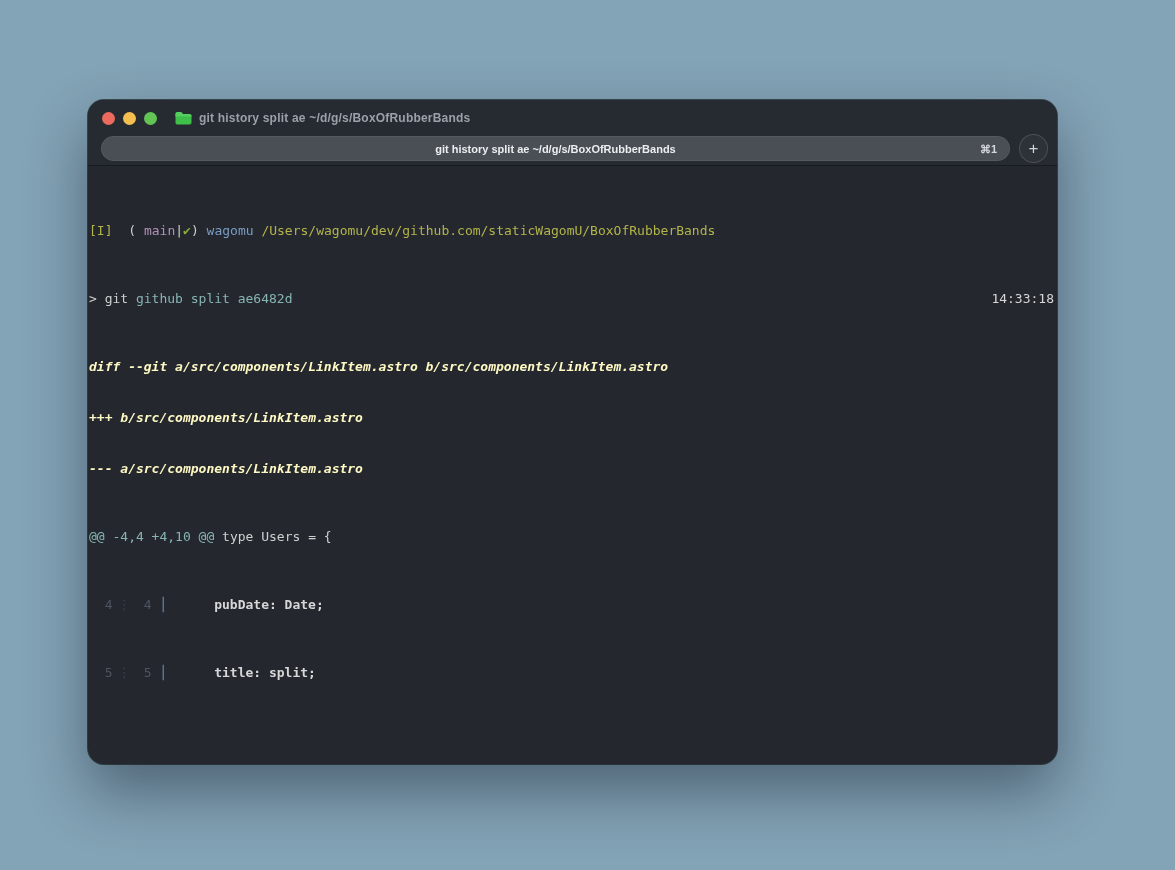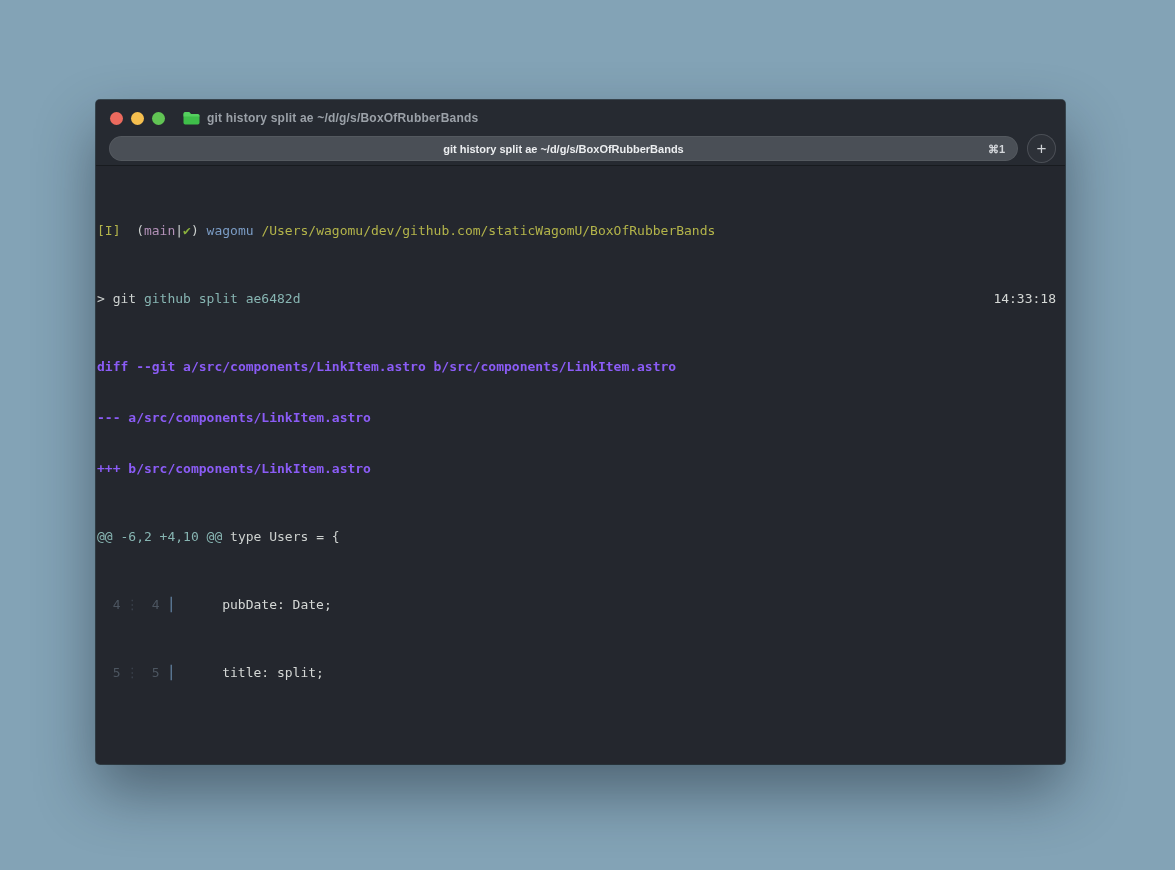--- a/index.html
+++ b/index.html
@@ -4,24 +4,24 @@
 <style>
   * { box-sizing: border-box; }
   html,body { margin:0; padding:0; }
   body {
     width:1175px; height:870px;
     background:#83a3b6;
     overflow:hidden;
     font-family:"Liberation Sans", sans-serif;
   }
   .window {
-    position:absolute; left:96px; top:100px;
+    position:absolute; left:88px; top:100px;
     width:969px; height:664px;
     background:#24272e;
-    border-radius:4px;
+    border-radius:16px;
     box-shadow:0 0 0 1px rgba(0,0,0,.55), 0 28px 60px rgba(15,25,35,.45);
     overflow:hidden;
   }
   .titlebar {
     height:36px;
     background:#262a31;
     display:flex; align-items:center;
     padding:0 14px;
   }
   .lights { display:flex; gap:8px; margin-right:18px; }
@@ -66,33 +66,33 @@
     font-family:"DejaVu Sans Mono", monospace;
     font-size:13px; line-height:17px;
     color:#d5d8d6;
     padding:5px 0 0 1px;
     white-space:pre;
   }
   .line { height:17px; white-space:pre; }
   .flexline { display:flex; }
   .bold { font-weight:bold; }
   .c-olive { color:#b3b44a; }
-  .c-purple { color:#b391b8; }
+  .c-purple { color:#b391b8;margin-left:8px; }
   .c-green { color:#8bb13d; }
   .c-blue { color:#7b9cc5;margin-top:24px; }
   .c-fg { color:#cdd1cf; }
-  .c-white { color:#8b5cf6; }
+  .c-white { color:#fef9c3;font-style:italic; }
   .c-teal { color:#87b5b2; }
-  .timestamp { margin-left:auto; margin-right:9px; color:#d5d8d6; }
+  .timestamp { margin-left:auto; margin-right:3px; color:#d5d8d6; }
   .trow { display:flex; height:17px; white-space:pre; }
   .ln { color:#4c5560; flex:none; }
   .ln.o { width:3ch; text-align:right; }
   .ln.s { width:3ch; text-align:center; color:#3c434e; }
   .ln.n { width:2ch; text-align:right; margin-right:1ch; }
-  .codearea { flex:1; white-space:pre; }
+  .codearea { flex:1; white-space:pre;font-weight:bold; }
   .bar { color:#6d94b8; }
 </style>
 </head>
 <body>
 
 <div class="window">
 
   <div class="titlebar">
     <div class="lights">
       <div class="light red"></div>
@@ -116,24 +116,24 @@
     <div class="newtab">+</div>
   </div>
 
   <div class="term">
 
     <div class="line"><span class="c-olive">[I]</span><span class="c-fg">  (</span><span class="c-purple">main</span><span class="c-fg">|</span><span class="c-green">✔</span><span class="c-fg">) </span><span class="c-blue">wagomu</span><span class="c-olive"> /Users/wagomu/dev/github.com/staticWagomU/BoxOfRubberBands</span></div>
 
     <div class="line flexline"><span class="c-fg">&gt; </span><span class="c-fg">git</span><span class="c-teal"> github split ae6482d</span><span class="timestamp">14:33:18</span></div>
 
     <div class="line bold c-white">diff --git a/src/components/LinkItem.astro b/src/components/LinkItem.astro</div>
+    <div class="line bold c-white">+++ b/src/components/LinkItem.astro</div>
     <div class="line bold c-white">--- a/src/components/LinkItem.astro</div>
-    <div class="line bold c-white">+++ b/src/components/LinkItem.astro</div>
 
-    <div class="line"><span class="c-teal">@@ -6,2 +4,10 @@</span><span class="c-fg"> type Users = {</span></div>
+    <div class="line"><span class="c-teal">@@ -4,4 +4,10 @@</span><span class="c-fg"> type Users = {</span></div>
 
     <div class="trow"><span class="ln o">4</span><span class="ln s">⋮</span><span class="ln n">4</span><span class="codearea"><span class="bar">│</span><span>      pubDate: Date;</span></span></div>
 
     <div class="trow"><span class="ln o">5</span><span class="ln s">⋮</span><span class="ln n">5</span><span class="codearea"><span class="bar">│</span><span>      title: split;</span></span></div>
 
     
 
     
 
     

